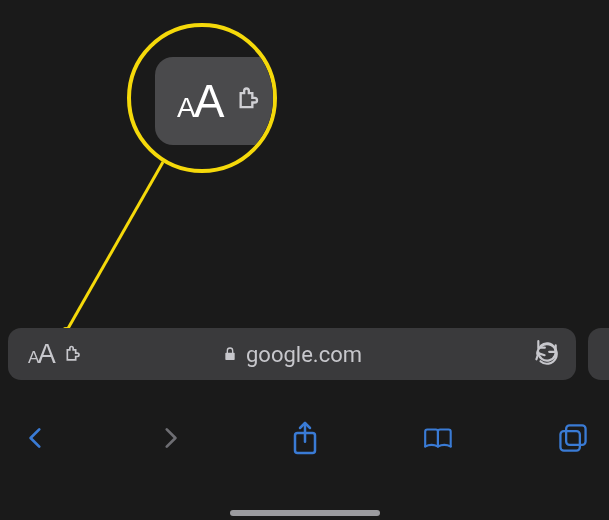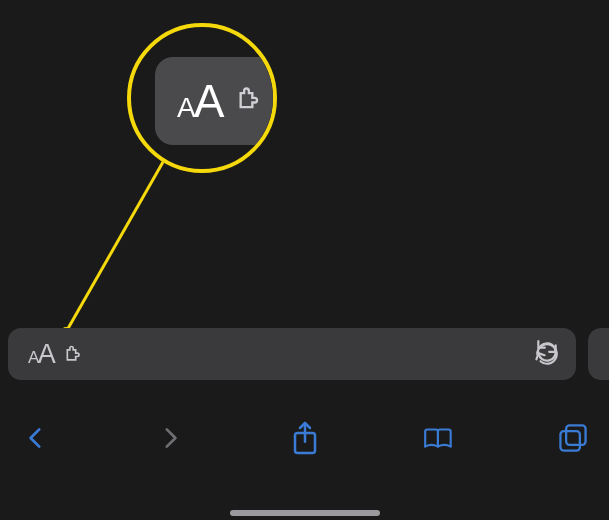--- a/index.html
+++ b/index.html
@@ -178,20 +178,28 @@
 <div class="address-bar">
   <span class="aa-group">
     <span class="aa-small">A</span>
         <span class="aa-big">A</span>
   </span>
   <span class="ext-icon">
     <svg width="20" height="20" viewBox="0 0 24 24" fill="none" stroke="currentColor" stroke-width="2">
       <path d="M4 7 h3 v-2 a2 2 0 0 1 4 0 v2 h3 v4 h2 a2 2 0 0 1 0 4 h-2 v4 h-10 z"></path>
     </svg>
   </span>
+  <span class="url-area">
+    <span class="lock">
+      <svg width="16" height="18" viewBox="0 0 24 24" fill="currentColor">
+        <path d="M7 10V7a5 5 0 0 1 10 0v3h1a1 1 0 0 1 1 1v9a1 1 0 0 1-1 1H6a1 1 0 0 1-1-1v-9a1 1 0 0 1 1-1h1zm2 0h6V7a3 3 0 0 0-6 0v3z"></path>
+      </svg>
+    </span>
+    <span>google.com</span>
+  </span>
   <span class="reload">
     <svg width="26" height="26" viewBox="0 0 24 24" fill="none" stroke="currentColor" stroke-width="2" stroke-linecap="round">
       <path d="M3 12a9 9 0 1 1 3 6.7"></path>
       <polyline points="3 18 3 12 9 12" transform="rotate(18 6 15)" fill="none"></polyline>
       <path d="M20 5 a9 9 0 0 0 -16 5" opacity="0"></path>
       <path d="M21 3v6h-6" transform="translate(-1 1)"></path>
       <path d="M20.5 9 A9 9 0 0 0 4.5 7" opacity="0"></path>
     </svg>
 
   </span>

